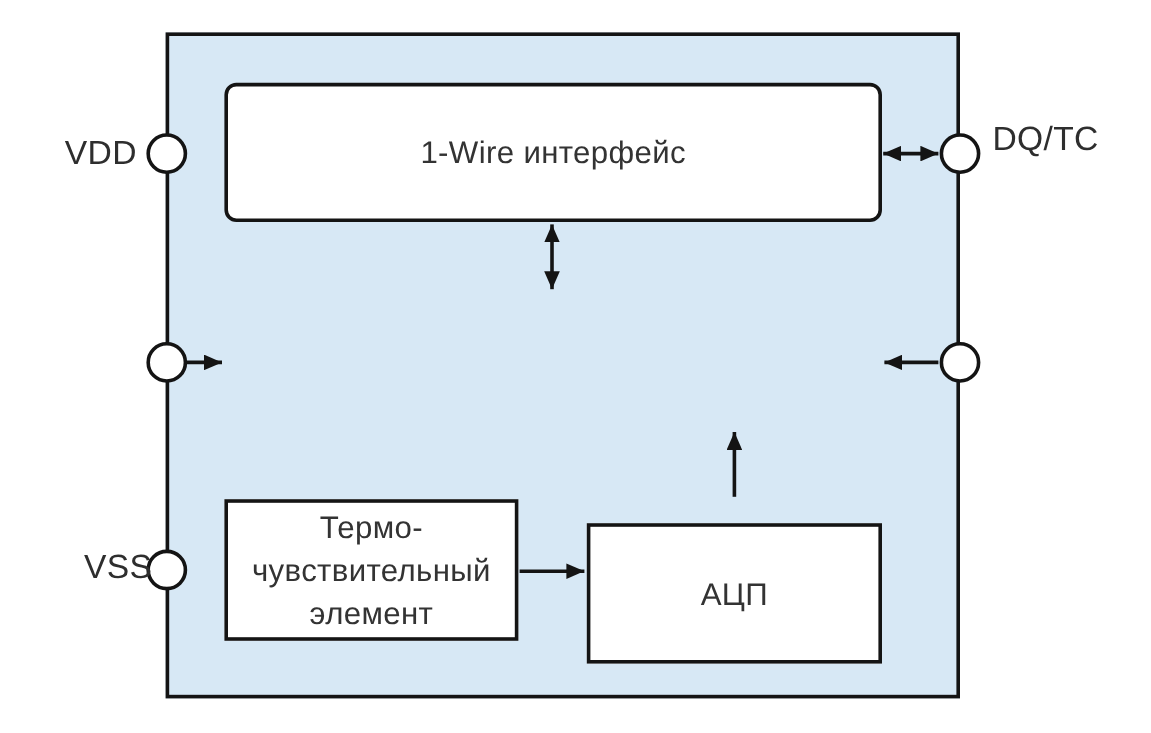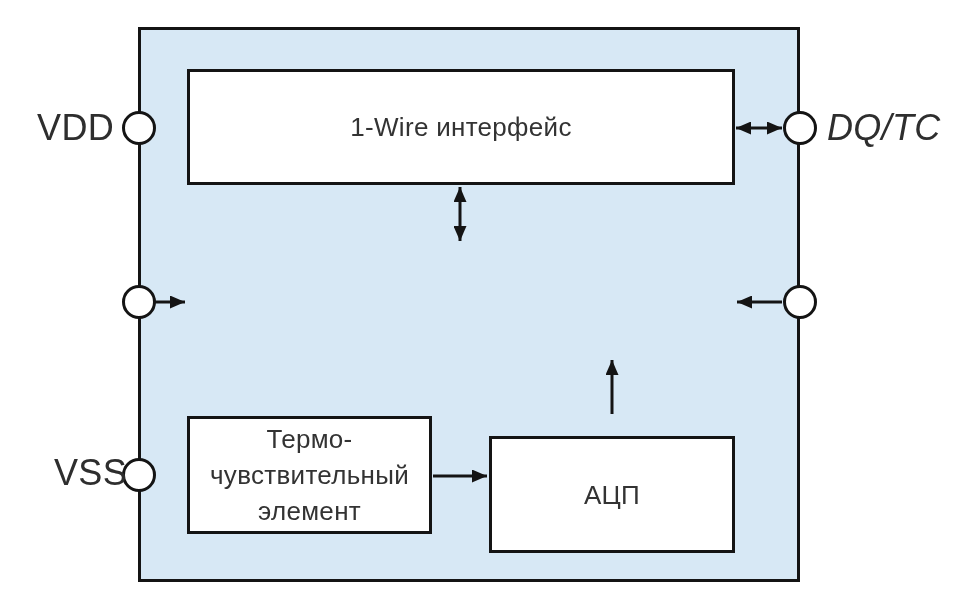--- a/index.html
+++ b/index.html
@@ -35,21 +35,21 @@
     z-index: 2;
   }
   .box-label {
     font-size: 26px;
     line-height: 36px;
     color: #333333;
     text-align: center;
     white-space: pre-line;
     letter-spacing: 0.3px;
   }
-  .box-one-wire { left: 187px; top: 69px;  width: 542px; height: 110px; }
+  .box-one-wire { left: 187px; top: 69px;  width: 542px; height: 110px; border-radius: 10px; }
   .box-control  { left: 187px; top: 243px; width: 542px; height: 109px; }
   .box-thermo   { left: 187px; top: 416px; width: 239px; height: 112px; }
   .box-adc      { left: 489px; top: 436px; width: 240px; height: 111px; }
 
   .arrows {
     position: absolute;
     left: 0;
     top: 0;
     width: 959px;
     height: 611px;
@@ -71,36 +71,36 @@
     z-index: 4;
   }
   .pin-vdd    { left: 122px; top: 111px; }
   .pin-pr-tc  { left: 122px; top: 285px; }
   .pin-vss    { left: 122px; top: 458px; }
   .pin-dq-tc  { left: 783px; top: 111px; }
   .pin-sft-tc { left: 783px; top: 285px; }
 
   .pin-label {
     position: absolute;
-    font-size: 36px;
+    font-size: 28px;
     line-height: 32px;
     color: #2e2e2e;
     z-index: 4;
     white-space: nowrap;
     letter-spacing: 0.3px;
   }
   .pin-label-left {
     left: 0;
     width: 114px;
     text-align: right;
   }
   .lbl-vdd    { top: 112px; }
   .lbl-pr-tc  { top: 286px; }
   .lbl-vss    { top: 457px; padding-left: 13px; }
-  .lbl-dq-tc  { left: 827px; top: 112px; font-style: italic; }
+  .lbl-dq-tc  { left: 827px; top: 100px; }
   .lbl-sft-tc { left: 824px; top: 286px; }
 </style>
 </head>
 <body>
 
 <div class="canvas">
 
   <div class="chip"></div>
 
   <div class="box box-one-wire">

